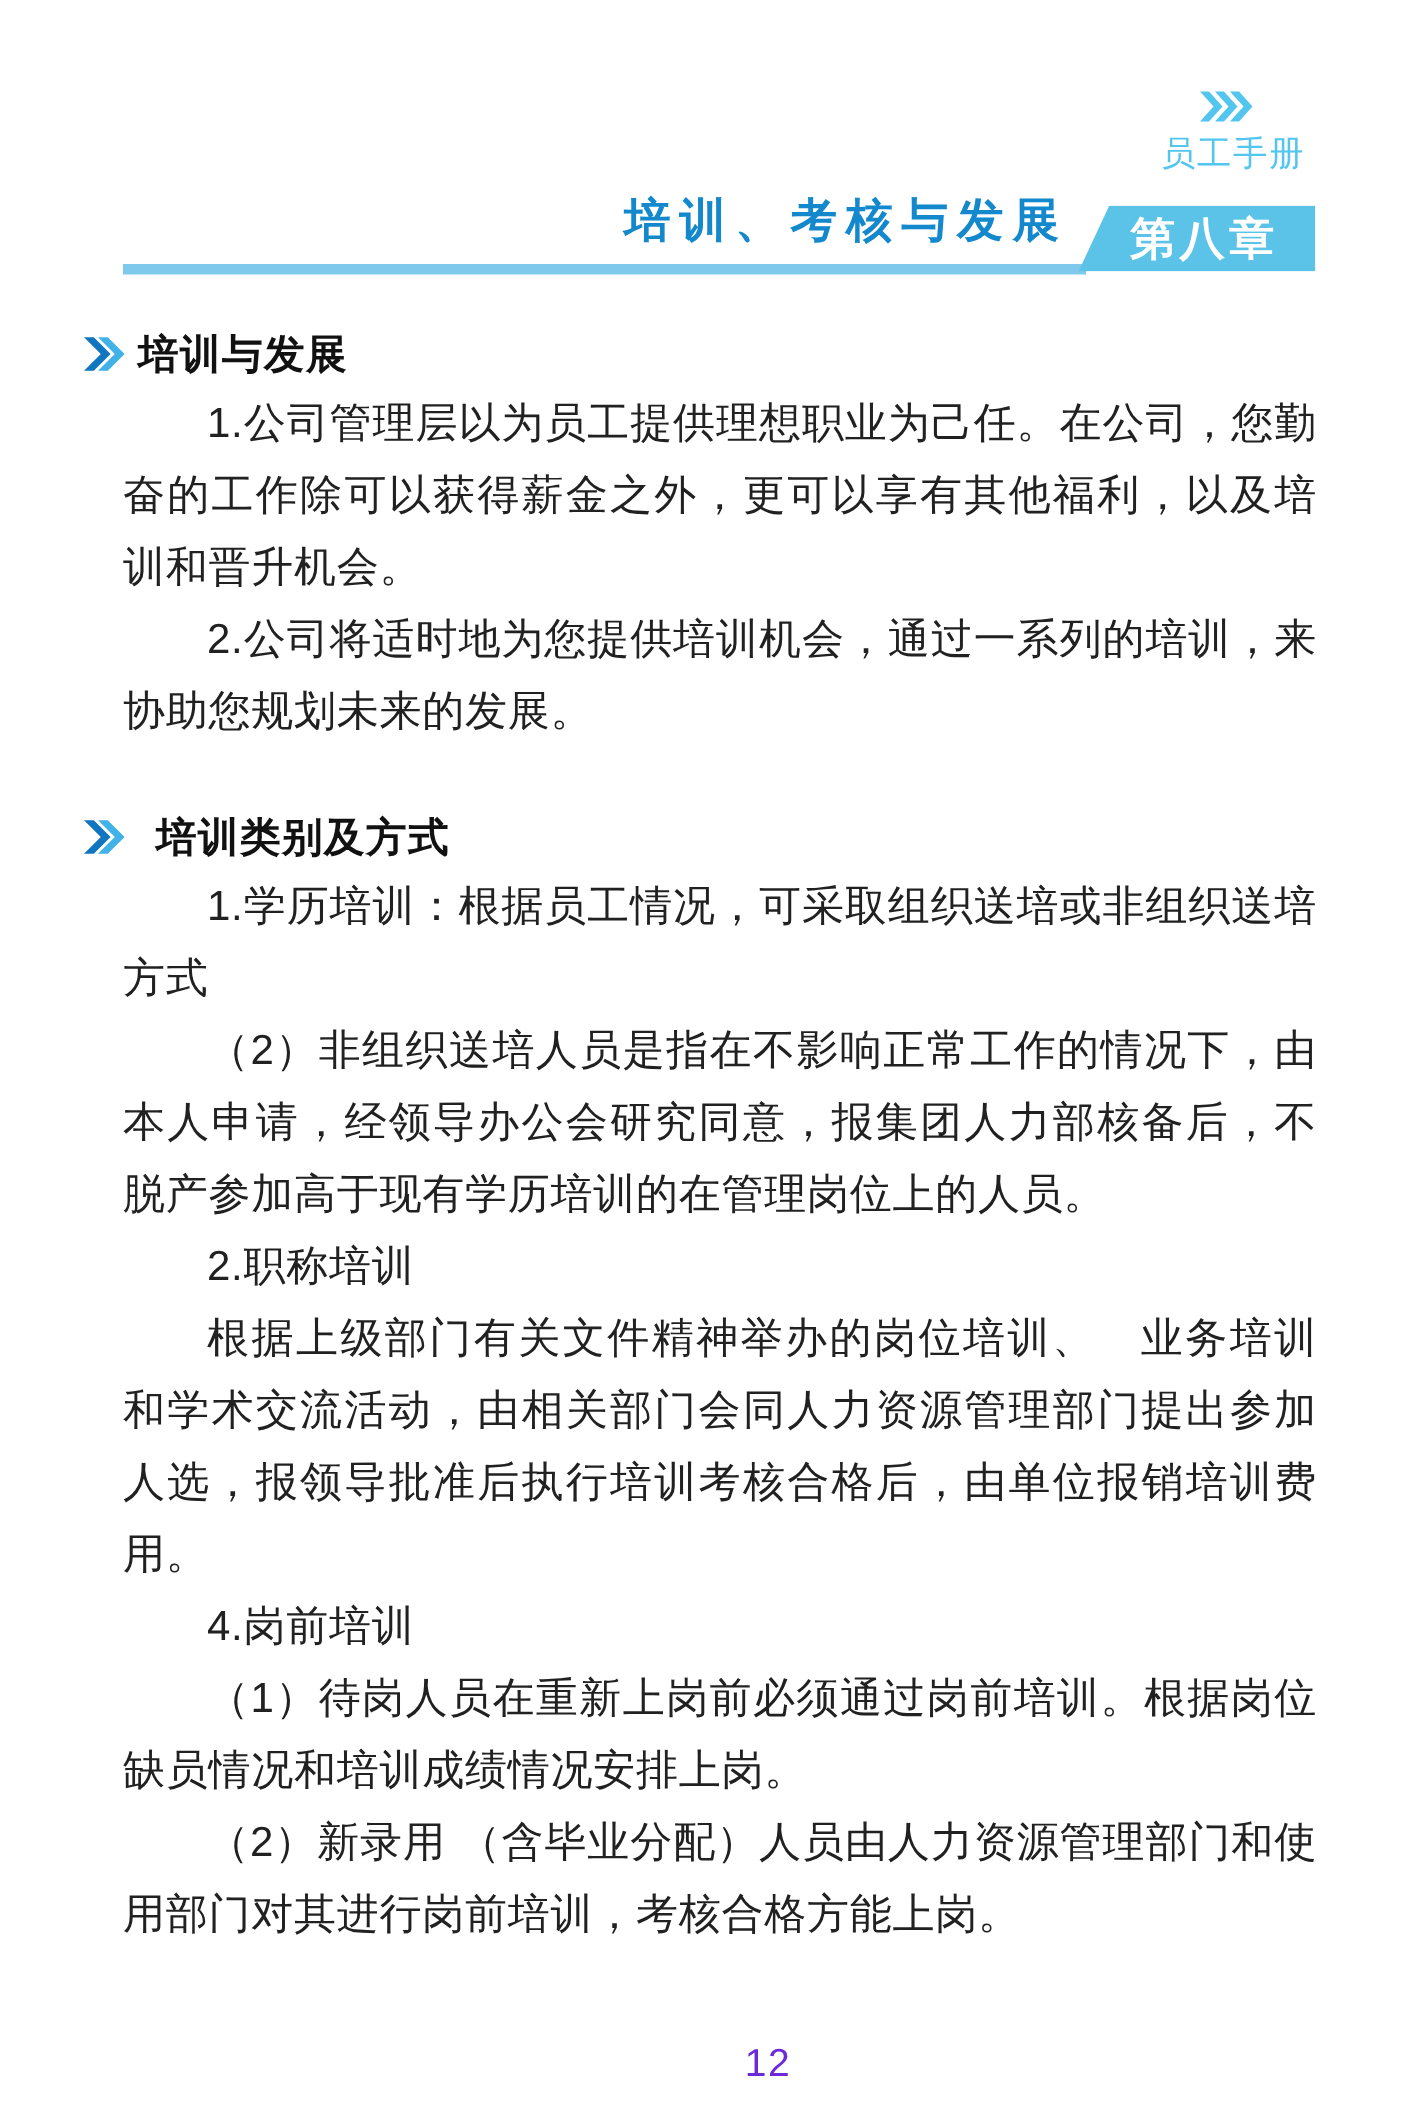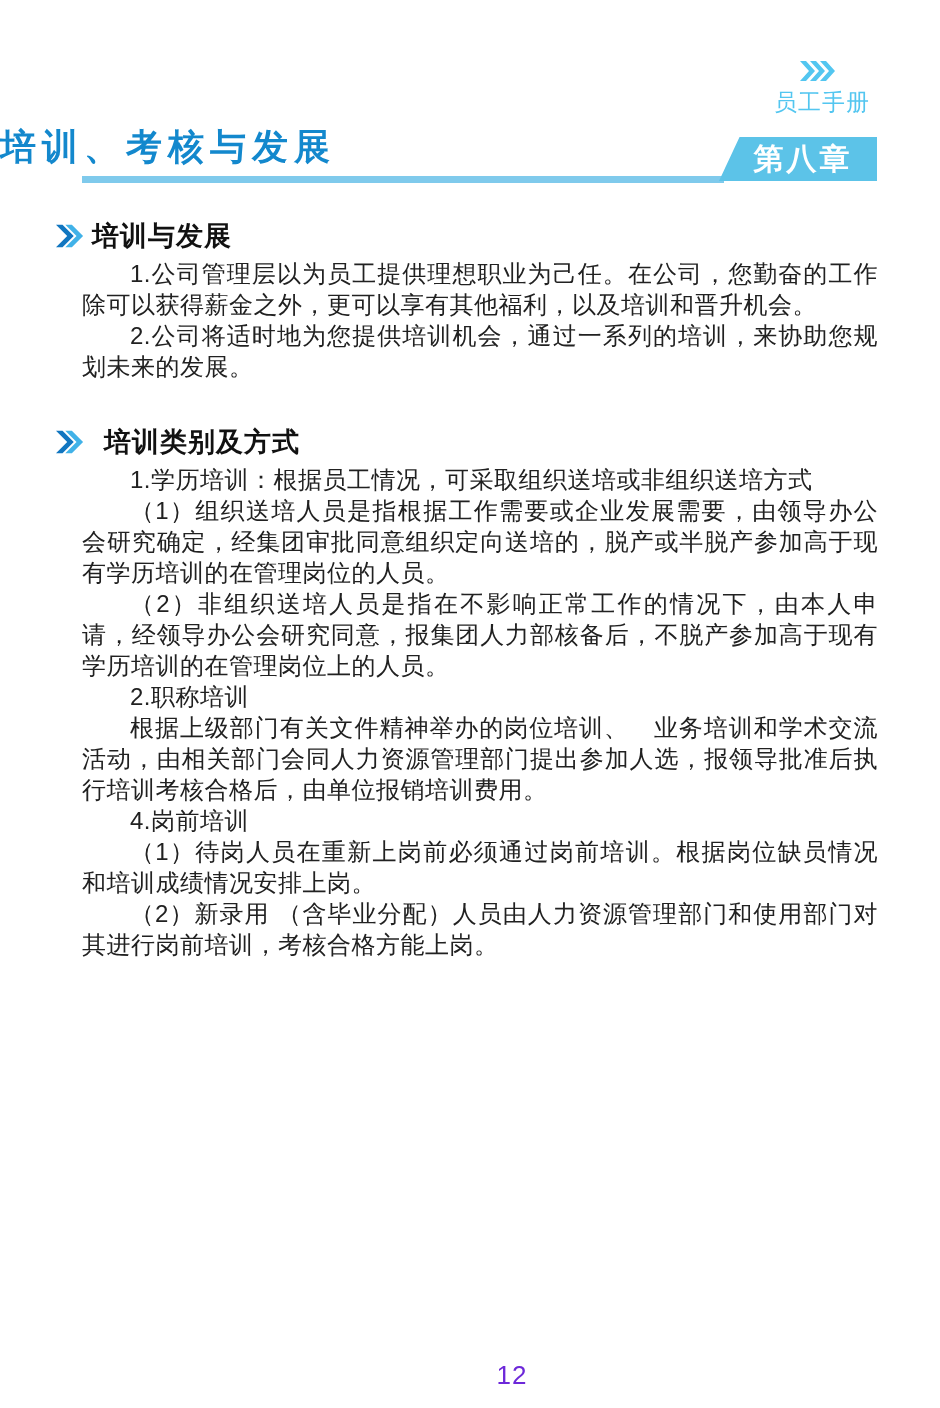--- a/index.html
+++ b/index.html
@@ -35,22 +35,22 @@
     letter-spacing: 1px;
     flex-direction: column;
   }
   .handbook-tag svg { display: block; }
   
   .chapter-title {
     position: absolute;
     top: 122px;
     left: 0;
     width: 712px;
-    text-align: left;
-    font-size: 36px;
+    text-align: right;
+    font-size: 31px;
     line-height: 50px;
     font-weight: 700;
     letter-spacing: 6px;
     color: var(--title_blue);
     white-space: nowrap;
   }
   .title-underline {
     position: absolute;
     top: 176px;
     left: 82px;
@@ -95,22 +95,22 @@
   .section-heading-row h2 {
     font-size: 27px;
     font-weight: 700;
     color: #111111;
     letter-spacing: 1px;
     white-space: nowrap;
   }
   .section + .section { margin-top: 0; }
   .section.second .section-heading-row { margin-top: 38px; gap: 20px; }
   .section p {
-    font-size: 24px;
-    line-height: 31px;
+    font-size: 28px;
+    line-height: 48px;
     color: var(--body_text);
     text-align: justify;
     text-indent: 2em;
     letter-spacing: 0.5px;
   }
   
   .page-number {
     position: absolute;
     top: 1328px;
     left: 512px;
@@ -157,21 +157,20 @@
 
     <section class="section second">
       <div class="section-heading-row">
         <svg width="28" height="28" viewBox="0 0 30 30">
           <path fill="var(--chevron_dark)" d="M0 3 L7 3 L19 15 L7 27 L0 27 L12 15 Z"></path>
           <path fill="var(--chevron_light)" d="M10 3 L17 3 L29 15 L17 27 L10 27 L22 15 Z"></path>
         </svg>
         <h2>培训类别及方式</h2>
       </div>
       <p>1.学历培训：根据员工情况，可采取组织送培或非组织送培方式</p>
-      <p>（1）组织送培人员是指根据工作需要或企业发展需要，由领导办公会研究确定，经集团审批同意组织定向送培的，脱产或半脱产参加高于现有学历培训的在管理岗位的人员。</p>
       <p>（2）非组织送培人员是指在不影响正常工作的情况下，由本人申请，经领导办公会研究同意，报集团人力部核备后，不脱产参加高于现有学历培训的在管理岗位上的人员。</p>
       <p>2.职称培训</p>
       <p>根据上级部门有关文件精神举办的岗位培训、　业务培训和学术交流活动，由相关部门会同人力资源管理部门提出参加人选，报领导批准后执行培训考核合格后，由单位报销培训费用。</p>
       <p>4.岗前培训</p>
       <p>（1）待岗人员在重新上岗前必须通过岗前培训。根据岗位缺员情况和培训成绩情况安排上岗。</p>
       <p>（2）新录用 （含毕业分配）人员由人力资源管理部门和使用部门对其进行岗前培训，考核合格方能上岗。</p>
     </section>
 
   </main>
 

